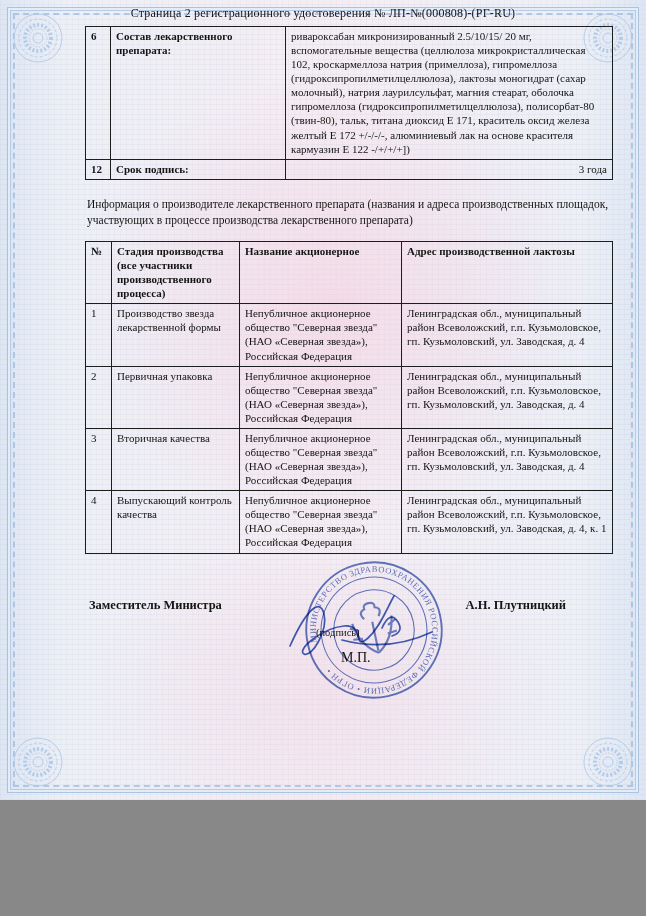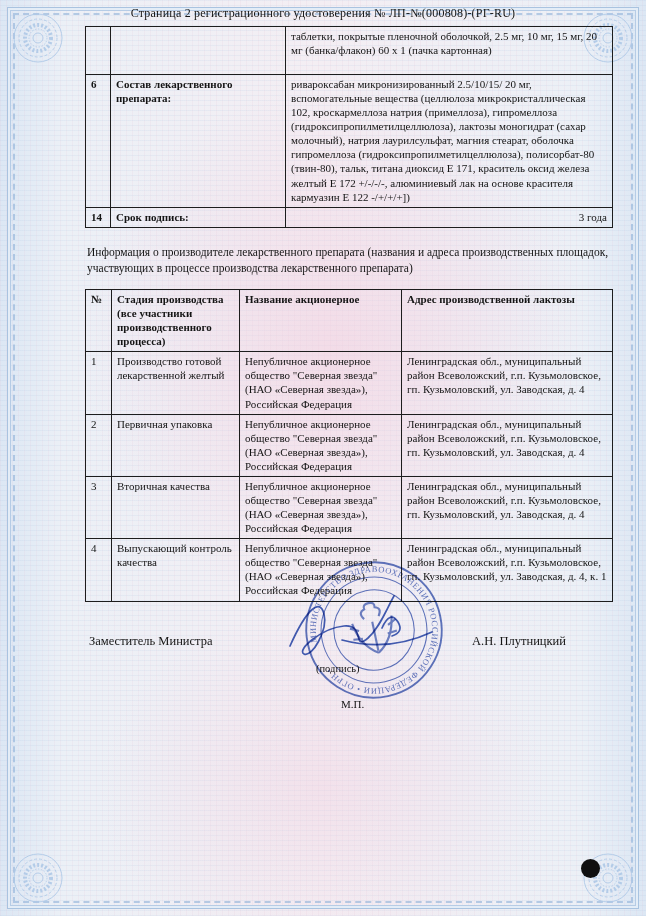--- a/index.html
+++ b/index.html
@@ -1,17 +1,17 @@
 <!DOCTYPE html>
 <html><head>
 <meta charset="utf-8">
 <style>
   html,body { margin:0; padding:0; background:#888; }
   .page {
-    position:relative; width:646px; height:916px; margin:0 auto; overflow:hidden;
+    position:relative; width:646px; height:800px; margin:0 auto; overflow:hidden;
     font-family:"Liberation Serif", serif; color:#151515;
     background:
       radial-gradient(ellipse 55% 40% at 52% 38%, rgba(242,205,222,.55), rgba(242,205,222,0) 72%),
       radial-gradient(ellipse 50% 28% at 50% 86%, rgba(240,205,222,.38), rgba(240,205,222,0) 70%),
       repeating-linear-gradient(0deg, rgba(173,199,228,.16) 0 1px, transparent 1px 5px),
       repeating-linear-gradient(90deg, rgba(228,190,210,.14) 0 1px, transparent 1px 6px),
       linear-gradient(90deg, #dce7f4 0%, #ecf0f6 10%, #f4eef3 50%, #ecf0f6 90%, #dce7f4 100%);
   }
   .frame {
     position:absolute; inset:7px; border:1px solid #a9c3e0; pointer-events:none;
@@ -43,25 +43,25 @@
   .section-note {
     margin:16px 2px 0; text-align:left; font-size:11.5px; line-height:1.4;
   }
 
   .t2 { margin-top:13px; }
   .t2 col.c-num { width:26px; } .t2 col.c-stage { width:128px; }
   .t2 col.c-org { width:162px; } .t2 col.c-addr { width:211px; }
   .t2 th { font-weight:bold; }
 
   .signing-row {
-    margin-top:32px; display:flex; justify-content:space-between;
-    font-weight:normal; font-size:12.5px; padding:0 46px 0 4px;
+    margin-top:44px; display:flex; justify-content:space-between;
+    font-weight:bold; font-size:12.5px; padding:0 46px 0 4px;
   }
   .sign-caption { margin:14px 0 0 231px; font-size:10.5px; }
-  .seal-caption { margin:24px 0 0 256px; font-size:11px; }
+  .seal-caption { margin:12px 0 0 256px; font-size:14px; }
 
   .stamp {
     position:absolute; left:300px; top:556px; width:148px; height:148px;
     opacity:.82; transform:rotate(-12deg); pointer-events:none; mix-blend-mode:multiply;
   }
   .signature {
     position:absolute; left:282px; top:588px; width:170px; height:90px;
     opacity:.9; pointer-events:none; mix-blend-mode:multiply;
   }
   .black-dot {
@@ -118,32 +118,27 @@
 
   <div class="content">
 
     <table class="t1">
       <colgroup>
           <col class="c-num">
           <col class="c-label">
           <col class="c-val">
         </colgroup>
       <tbody>
-          <tr class="rowA">
-        <td></td>
-        <td></td>
-        <td>таблетки, покрытые пленочной оболочкой, 2.5 мг, 10 мг, 15 мг, 20 мг (банка/флакон) 60 х 1 (пачка картонная)</td>
-      </tr>
       <tr>
         <td class="bold">6</td>
         <td class="bold">Состав лекарственного препарата:</td>
         <td>ривароксабан микронизированный 2.5/10/15/ 20 мг, вспомогательные вещества (целлюлоза микрокристаллическая 102, кроскармеллоза натрия (примеллоза), гипромеллоза (гидроксипропилметилцеллюлоза), лактозы моногидрат (сахар молочный), натрия лаурилсульфат, магния стеарат, оболочка гипромеллоза (гидроксипропилметилцеллюлоза), полисорбат-80 (твин-80), тальк, титана диоксид Е 171, краситель оксид железа желтый Е 172 +/-/-/-, алюминиевый лак на основе красителя кармуазин Е 122 -/+/+/+])</td>
       </tr>
       <tr>
-        <td class="bold">14</td>
+        <td class="bold">12</td>
         <td class="bold">Срок подпись:</td>
         <td class="center">3 года</td>
       </tr>
     </tbody>
       </table>
 
     <div class="section-note">Информация о производителе лекарственного препарата (названия и адреса производственных площадок, участвующих в процессе производства лекарственного препарата)</div>
 
     <table class="t2">
       <colgroup>
@@ -154,21 +149,21 @@
         </colgroup>
       <tbody>
           <tr>
         <th>№</th>
         <th>Стадия производства (все участники производственного процесса)</th>
         <th>Название акционерное</th>
         <th>Адрес производственной лактозы</th>
       </tr>
       <tr>
         <td>1</td>
-        <td>Производство готовой лекарственной желтый</td>
+        <td>Производство звезда лекарственной формы</td>
         <td>Непубличное акционерное общество "Северная звезда" (НАО «Северная звезда»), Российская Федерация</td>
         <td>Ленинградская обл., муниципальный район Всеволожский, г.п. Кузьмоловское, гп. Кузьмоловский, ул. Заводская, д. 4</td>
       </tr>
       <tr>
         <td>2</td>
         <td>Первичная упаковка</td>
         <td>Непубличное акционерное общество "Северная звезда" (НАО «Северная звезда»), Российская Федерация</td>
         <td>Ленинградская обл., муниципальный район Всеволожский, г.п. Кузьмоловское, гп. Кузьмоловский, ул. Заводская, д. 4</td>
       </tr>
       <tr>

